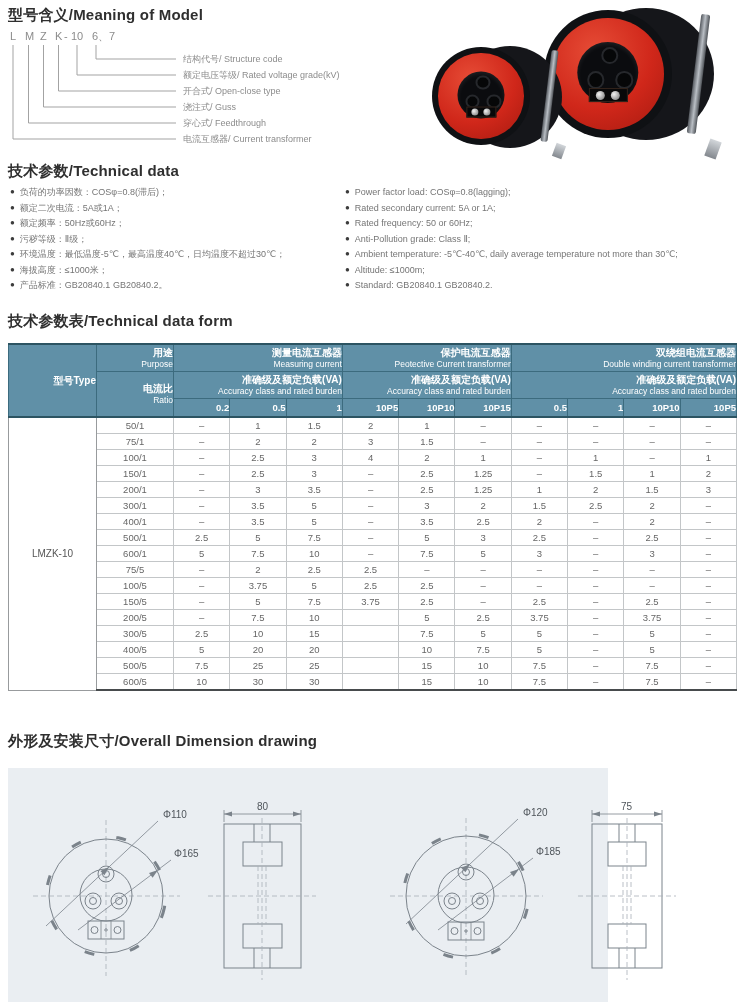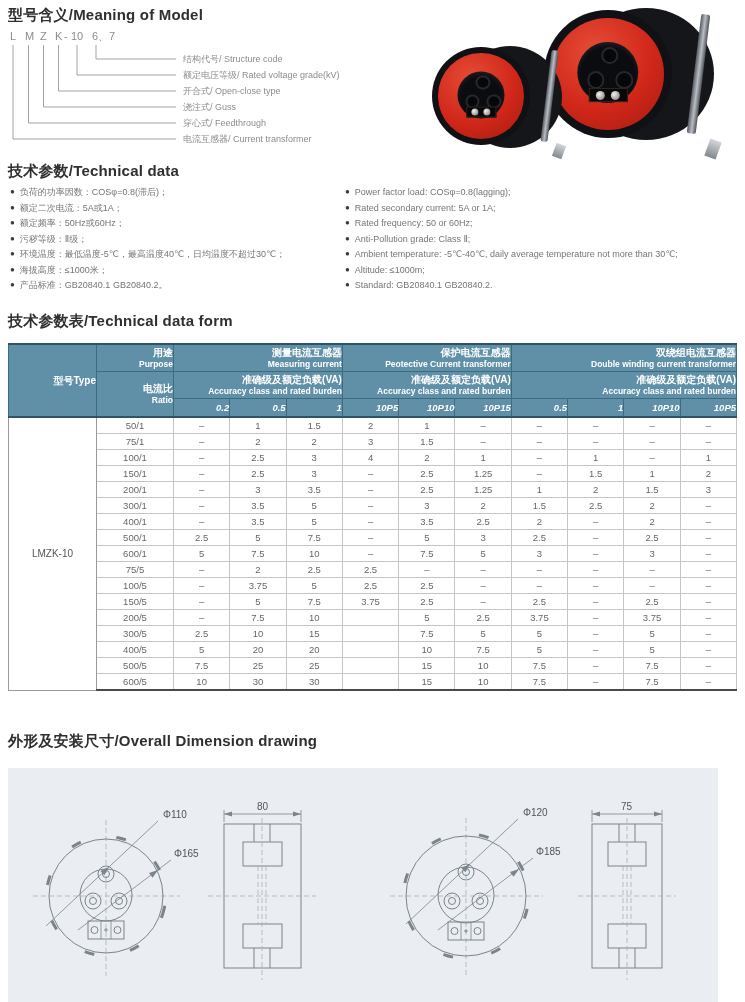--- a/index.html
+++ b/index.html
@@ -45,29 +45,29 @@
   .tech-list li{font-size:9px;color:#757575;line-height:15px;white-space:nowrap;}
   .dot{color:#3c3c3c;font-size:8px;margin-right:5px;vertical-align:.5px;}
 
   
   #data-table{position:absolute;left:8px;top:343px;width:729px;border-collapse:collapse;table-layout:fixed;}
   #data-table col.c-type{width:88px;}
   #data-table col.c-ratio{width:77px;}
   #data-table thead th{background:#6090a7;color:#fff;border:1px solid #3c6b7e;padding:2px 0;text-align:right;vertical-align:middle;}
   #data-table thead{border-top:2px solid #2c5462;border-bottom:2px solid #2c5462;}
   #data-table .cn{display:block;font-size:10px;font-weight:700;line-height:12px;}
-  #data-table .en{display:block;font-size:8.5px;font-weight:700;line-height:10px;}
-  #data-table th.sub{font-size:9.5px;font-weight:700;height:15px;padding:1px 0;font-style:italic;}
+  #data-table .en{display:block;font-size:8.5px;font-weight:400;line-height:10px;}
+  #data-table th.sub{font-size:9.5px;font-weight:700;height:15px;padding:1px 0;}
   #data-table tbody td{border:1px solid #c3c6c8;border-top:1px solid #989b9d;height:15px;padding:0;
     text-align:center;font-size:9.5px;color:#666;}
   #data-table tbody td.type-val{font-size:10px;color:#555;border:1px solid #989b9d;background:#fff;}
   #data-table tbody tr:last-child td{border-bottom:2px solid #474b4d;}
 
   
-  .panel{position:absolute;left:8px;top:768px;width:710px;height:234px;background:#eaeef2;}
+  .panel{position:absolute;left:8px;top:768px;width:600px;height:234px;background:#eaeef2;}
   .ln{fill:none;stroke:#7b838b;stroke-width:1;}
   .thin{stroke-width:.8;}
   .dash{fill:none;stroke:#a8afb7;stroke-width:.8;stroke-dasharray:5 3;}
   .lugs{fill:none;stroke:#7b838b;stroke-width:3;}
   .arw{fill:#7b838b;stroke:none;}
   .dim{font-size:10px;fill:#4f555b;}
 </style>
 </head>
 <body>
 

